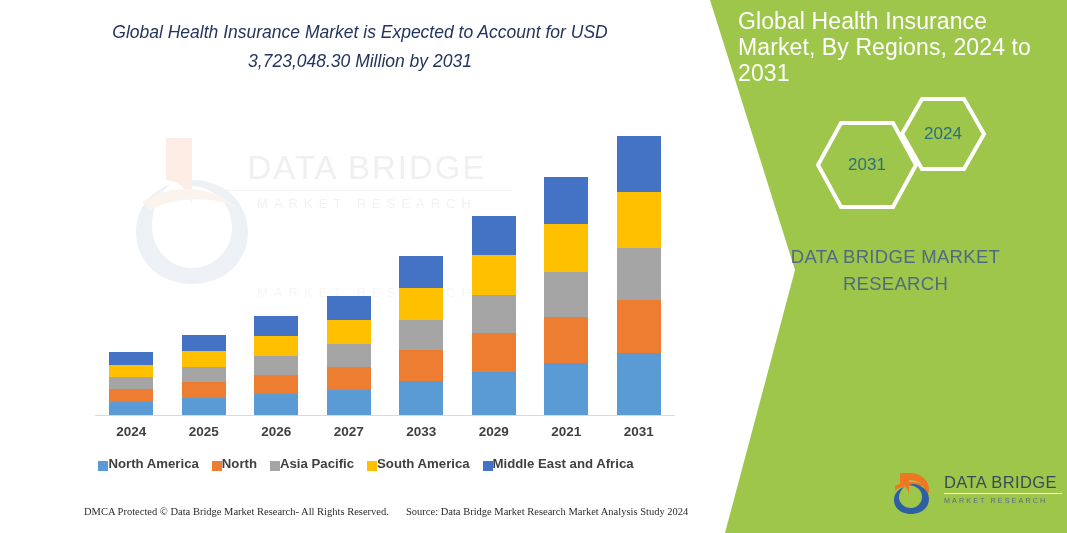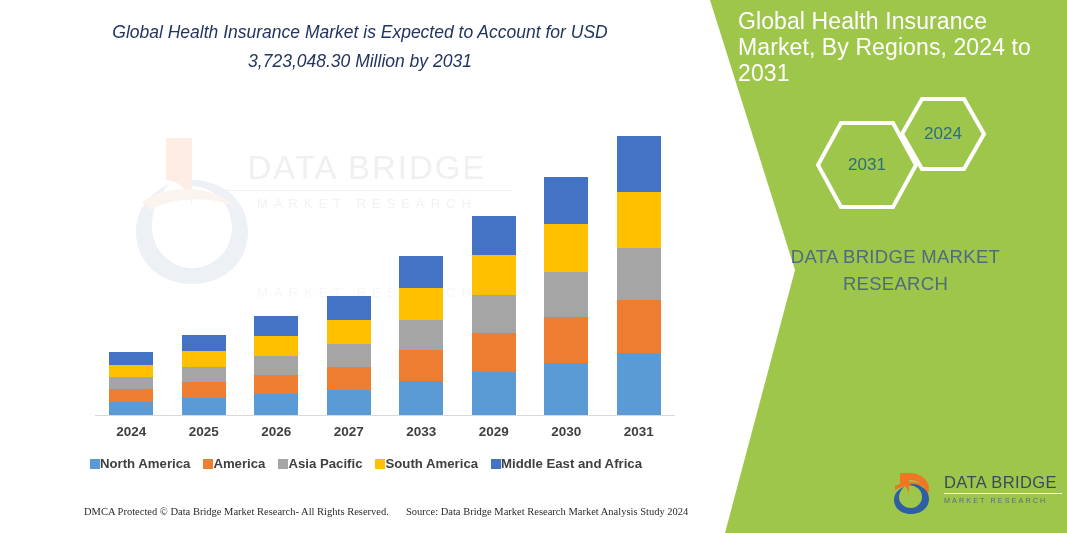--- a/index.html
+++ b/index.html
@@ -249,21 +249,21 @@
     left: 56px;
     top: 456px;
     width: 620px;
     display: flex;
     justify-content: center;
     align-items: center;
     gap: 13px;
   }
   .legend-item {
     display: flex;
-    align-items: center;
+    align-items: flex-end;
     white-space: nowrap;
   }
   .legend-swatch {
     width: 10px;
     height: 10px;
     flex: none;
   }
   .legend-label {
     color: #404040;
     font-size: 13.2px;
@@ -397,32 +397,32 @@
       <div class="axis-line"></div>
     </div>
 
     <div class="x-labels" id="x-labels">
         <div class="x-label">2024</div>
         <div class="x-label">2025</div>
         <div class="x-label">2026</div>
         <div class="x-label">2027</div>
         <div class="x-label">2033</div>
         <div class="x-label">2029</div>
-        <div class="x-label">2030</div>
+        <div class="x-label">2021</div>
         <div class="x-label">2031</div>
       </div>
 
     <div class="legend" id="legend">
         <div class="legend-item">
           <span class="legend-swatch" style="background: rgb(91, 155, 213);"></span>
           <span class="legend-label">North America</span>
         </div>
         <div class="legend-item">
           <span class="legend-swatch" style="background: rgb(237, 125, 49);"></span>
-          <span class="legend-label">America</span>
+          <span class="legend-label">North</span>
         </div>
         <div class="legend-item">
           <span class="legend-swatch" style="background: rgb(165, 165, 165);"></span>
           <span class="legend-label">Asia Pacific</span>
         </div>
         <div class="legend-item">
           <span class="legend-swatch" style="background: rgb(255, 192, 0);"></span>
           <span class="legend-label">South America</span>
         </div>
         <div class="legend-item">

